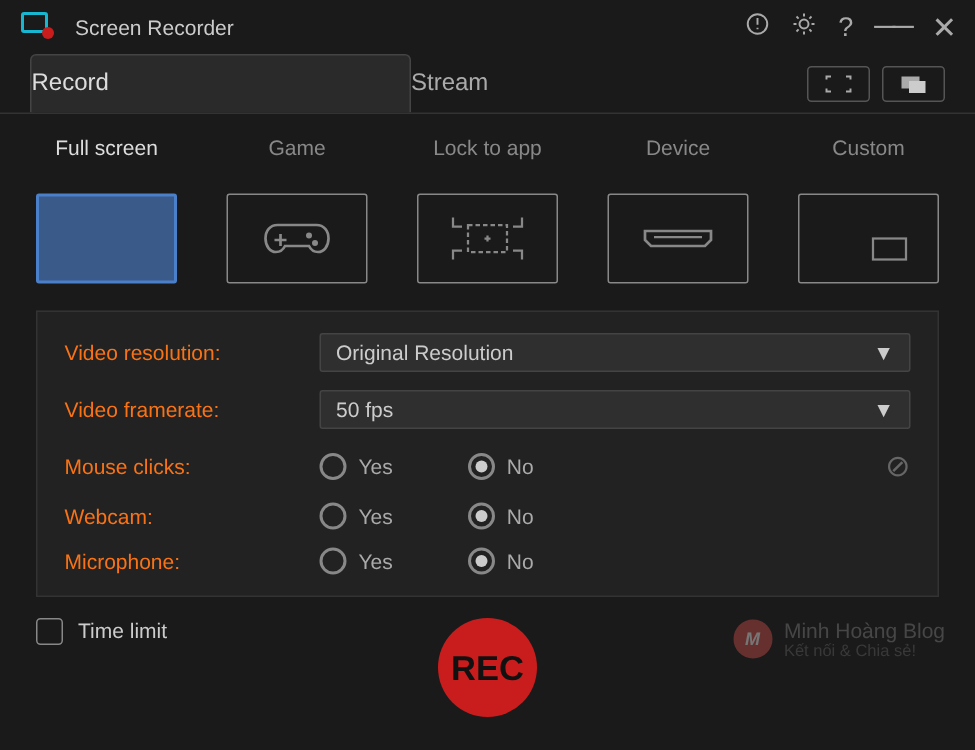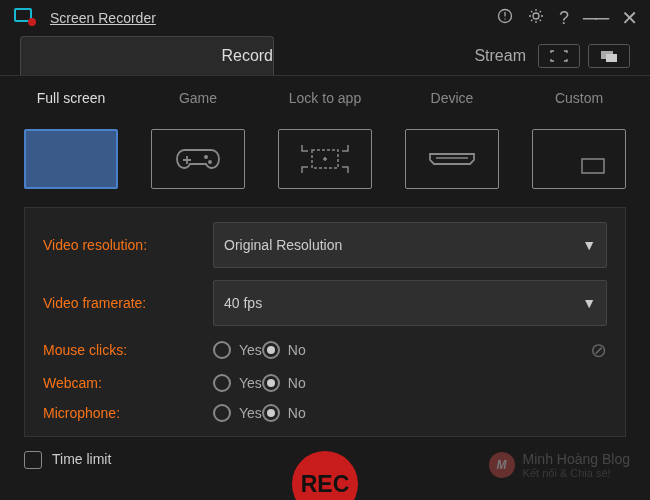--- a/index.html
+++ b/index.html
@@ -1,37 +1,37 @@
 <!DOCTYPE html>
 <html><head>
 <meta charset="utf-8">
 <style>
 * { margin: 0; padding: 0; box-sizing: border-box; font-family: -apple-system, "Segoe UI", Arial, sans-serif; }
 body { width: 650px; height: 500px; background: #1a1a1a; color: #aaa; overflow: hidden; }
 .titlebar { height: 36px; display: flex; align-items: center; padding: 0 12px; background: #1a1a1a; }
 .logo { width: 28px; height: 22px; margin-right: 10px; position: relative; }
-.app-title { color: #ccc; font-size: 14px; flex: 1; text-decoration: underline; }
+.app-title { color: #ccc; font-size: 14px; flex: 1; }
 .title-actions { display: flex; align-items: center; gap: 14px; color: #aaa; font-size: 16px; }
 .title-actions span { cursor: pointer; }
 .tabs { display: flex; padding: 0 20px; border-bottom: 1px solid #333; align-items: center; }
-.tab { flex: 1; text-align: right; padding: 10px 0; font-size: 16px; color: #aaa; cursor: pointer; border-top: 1px solid transparent; }
+.tab { flex: 1; text-align: left; padding: 10px 0; font-size: 16px; color: #aaa; cursor: pointer; border-top: 1px solid transparent; }
 .tab.active { background: #2a2a2a; color: #ddd; border-top: 1px solid #444; border-left: 1px solid #444; border-right: 1px solid #444; border-radius: 4px 4px 0 0; }
 .tab-right-actions { display: flex; gap: 8px; padding-left: 12px; }
 .tab-icon-btn { width: 42px; height: 24px; border: 1px solid #555; border-radius: 3px; display: flex; align-items: center; justify-content: center; cursor: pointer; }
 .modes { display: flex; gap: 14px; padding: 14px 24px 10px; justify-content: space-between; }
 .mode { text-align: center; color: #888; font-size: 14px; cursor: pointer; }
 .mode.selected { color: #ddd; }
 .mode-label { margin-bottom: 23px; display: block; }
 .mode-icon { width: 94px; height: 60px; border: 1.5px solid #888; border-radius: 2px; display: flex; align-items: center; justify-content: center; position: relative; }
 .mode.selected .mode-icon { border: 2px solid #4a7fc9; background: #3a5a8a; }
 .settings { margin: 8px 24px 0; border: 1px solid #333; padding: 14px 18px; background: #222; }
 .row { display: flex; align-items: center; margin-bottom: 12px; font-size: 14px; }
 .row-label { width: 170px; color: #f97316; }
-.select { flex: 1; background: #2f2f2f; border: 1px solid #444; padding: 14px 10px; color: #ccc; font-size: 14px; display: flex; justify-content: space-between; align-items: center; cursor: pointer; border-radius: 2px; }
-.radio-group { flex: 1; display: flex; align-items: center; }
+.select { flex: 1; background: #2f2f2f; border: 1px solid #444; padding: 4px 10px; color: #ccc; font-size: 14px; display: flex; justify-content: space-between; align-items: center; cursor: pointer; border-radius: 2px; }
+.radio-group { flex: 1; display: flex; gap: 50px; align-items: center; }
 .radio { display: flex; align-items: center; gap: 8px; cursor: pointer; }
 .radio-circle { width: 18px; height: 18px; border: 2px solid #888; border-radius: 50%; display: flex; align-items: center; justify-content: center; }
 .radio.checked .radio-circle::after { content: ""; width: 8px; height: 8px; background: #ccc; border-radius: 50%; }
 .disabled-icon { margin-left: auto; color: #666; font-size: 20px; }
 .footer { display: flex; align-items: flex-start; padding: 14px 24px; position: relative; }
 .checkbox { width: 18px; height: 18px; border: 1.5px solid #888; border-radius: 3px; margin-right: 10px; }
 .rec-btn { width: 66px; height: 66px; border-radius: 50%; background: #c91d1d; color: #111; font-weight: bold; font-size: 23px; display: flex; align-items: center; justify-content: center; cursor: pointer; position: absolute; left: 50%; transform: translateX(-50%); }
 .watermark { position: absolute; right: 20px; display: flex; align-items: center; gap: 8px; opacity: 0.4; font-size: 12px; }
 .wm-logo { width: 26px; height: 26px; background: #d9534f; border-radius: 50%; color: #fff; display: flex; align-items: center; justify-content: center; font-weight: bold; font-style: italic; }
 svg { pointer-events: none; }
@@ -129,21 +129,21 @@
   <div class="row">
     <span class="row-label">Video resolution:</span>
     <div class="select">
       <span>Original Resolution</span>
       <span>▼</span>
     </div>
   </div>
   <div class="row">
     <span class="row-label">Video framerate:</span>
     <div class="select">
-      <span>40 fps</span>
+      <span>50 fps</span>
       <span>▼</span>
     </div>
   </div>
   <div class="row">
     <span class="row-label">Mouse clicks:</span>
     <div class="radio-group">
       <div class="radio">
           <span class="radio-circle"></span>
           <span>Yes</span>
         </div>

